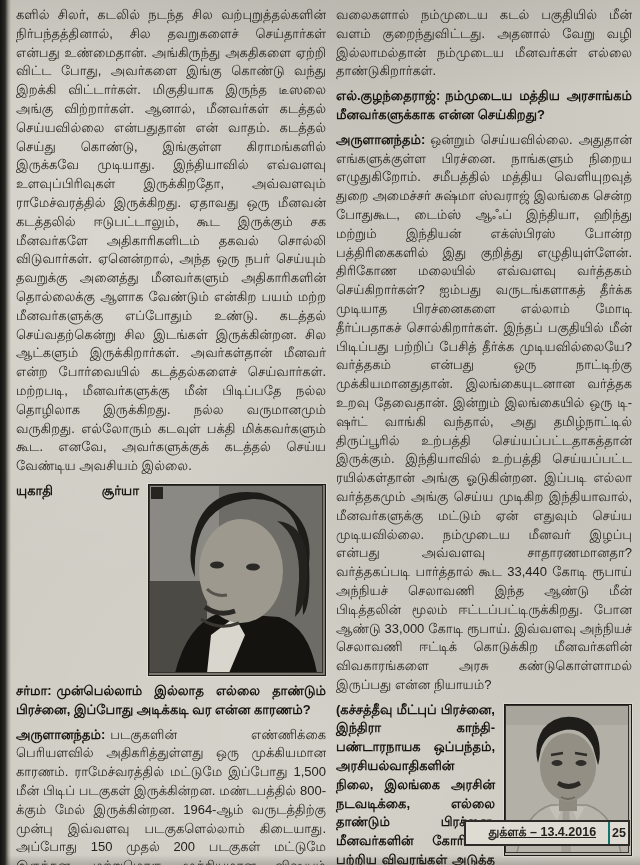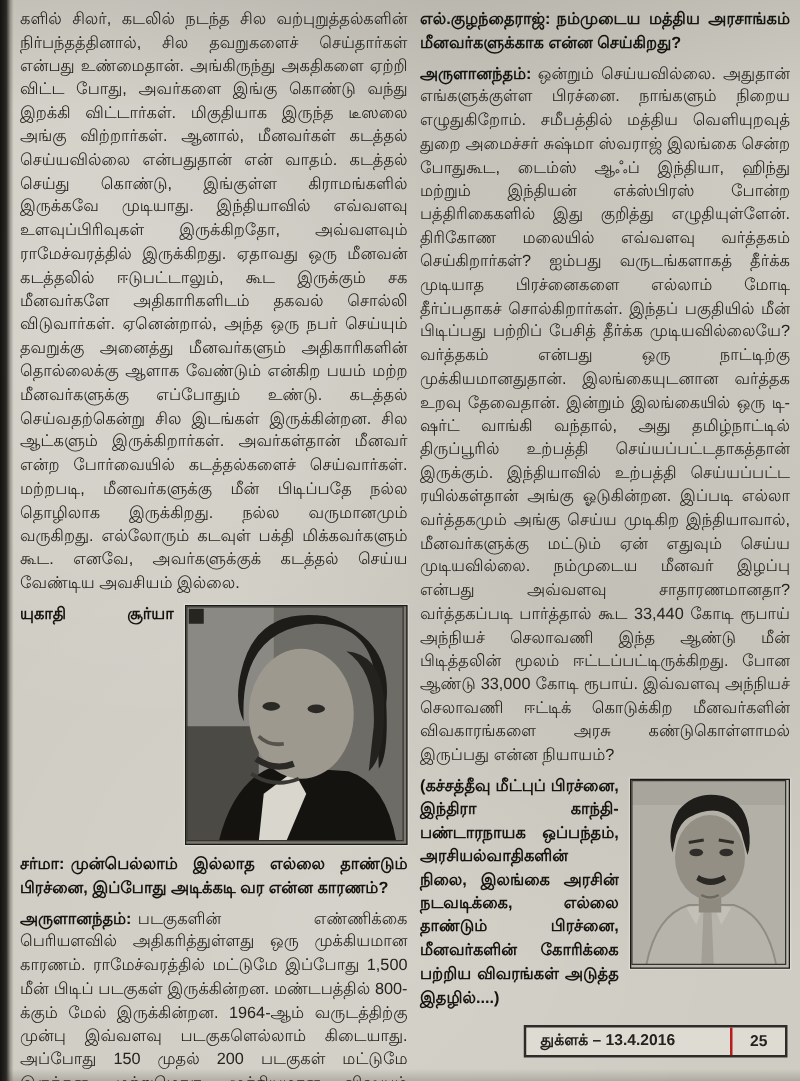--- a/index.html
+++ b/index.html
@@ -39,22 +39,22 @@
   }
   .photo svg{display:block;}
   .photo1{float:right;width:176px;height:190px;margin:2px 0 6px 9px;}
   .photo2{float:right;width:126px;height:150px;margin:3px 0 8px 9px;background:#b9b6ae;}
   .closing-note{font-weight:bold;color:#14130f;}
   .issue-box{
     position:absolute;right:10px;top:820px;z-index:6;
     display:flex;align-items:stretch;border:2px solid #2e2c28;background:#dedbd2;
     font-size:12.5px;font-weight:bold;color:#23221e;
   }
-  .issue-box .issue-date{padding:3px 12px 3px 11px;}
-  .issue-box .issue-page{border-left:2px solid #b91c1c;padding:3px 14px;display:flex;align-items:center;margin-left:32px;}
+  .issue-box .issue-date{padding:3px 12px 3px 22px;text-decoration:underline;}
+  .issue-box .issue-page{border-left:2px solid #0f766e;padding:3px 2px;display:flex;align-items:center;}
   .clearfix::after{content:"";display:block;clear:both;}
 </style>
 </head>
 <body>
 
 <div class="scan-edge-left"></div>
 <div class="scan-smudge-bottom"></div>
 
 <div class="col col-left">
   <p class="para">களில் சிலர், கடலில் நடந்த சில வற்புறுத்தல்களின் நிர்பந்தத்தினால், சில தவறுகளைச் செய்தார்கள் என்பது உண்மைதான். அங்கிருந்து அகதிகளை ஏற்றி விட்ட போது, அவர்களை இங்கு கொண்டு வந்து இறக்கி விட்டார்கள். மிகுதியாக இருந்த டீஸலை அங்கு விற்றார்கள். ஆனால், மீனவர்கள் கடத்தல் செய்யவில்லை என்பதுதான் என் வாதம். கடத்தல் செய்து கொண்டு, இங்குள்ள கிராமங்களில் இருக்கவே முடியாது. இந்தியாவில் எவ்வளவு உளவுப்பிரிவுகள் இருக்கிறதோ, அவ்வளவும் ராமேச்வரத்தில் இருக்கிறது. ஏதாவது ஒரு மீனவன் கடத்தலில் ஈடுபட்டாலும், கூட இருக்கும் சக மீனவர்களே அதிகாரிகளிடம் தகவல் சொல்லி விடுவார்கள். ஏனென்றால், அந்த ஒரு நபர் செய்யும் தவறுக்கு அனைத்து மீனவர்களும் அதிகாரிகளின் தொல்லைக்கு ஆளாக வேண்டும் என்கிற பயம் மற்ற மீனவர்களுக்கு எப்போதும் உண்டு. கடத்தல் செய்வதற்கென்று சில இடங்கள் இருக்கின்றன. சில ஆட்களும் இருக்கிறார்கள். அவர்கள்தான் மீனவர் என்ற போர்வையில் கடத்தல்களைச் செய்வார்கள். மற்றபடி, மீனவர்களுக்கு மீன் பிடிப்பதே நல்ல தொழிலாக இருக்கிறது. நல்ல வருமானமும் வருகிறது. எல்லோரும் கடவுள் பக்தி மிக்கவர்களும் கூட. எனவே, அவர்களுக்குக் கடத்தல் செய்ய வேண்டிய அவசியம் இல்லை.</p>
@@ -84,20 +84,21 @@
       <span class="spk">யுகாதி சூர்யா சர்மா:</span><span>முன்பெல்லாம் இல்லாத எல்லை தாண்டும் பிரச்னை, இப்போது அடிக்கடி வர என்ன காரணம்?</span>
     </p>
     <p class="para">
       <span class="spk">அருளானந்தம்:</span><span>படகுகளின் எண்ணிக்கை பெரியளவில் அதிகரித்துள்ளது ஒரு முக்கியமான காரணம். ராமேச்வரத்தில் மட்டுமே இப்போது 1,500 மீன் பிடிப் படகுகள் இருக்கின்றன. மண்டபத்தில் 800- க்கும் மேல் இருக்கின்றன. 1964-ஆம் வருடத்திற்கு முன்பு இவ்வளவு படகுகளெல்லாம் கிடையாது. அப்போது 150 முதல் 200 படகுகள் மட்டுமே இருந்தன. மற்றுமொரு முக்கியமான விஷயம் என்னவென்றால், அன்றைக்கு 28 முதல் 30 அடி வரையுள்ள படகுகளையே இழுவலைக்குப் பயன்படுத்தினார்கள். இன்றைக்கு 52 முதல் 60 அடி அளவுக்கு படகுகள் வந்து விட்டன. இது மீனவர்களின் தொழில் முன்னேற்றம்தான். இதை நெறிப்படுத்துவதற்கான முயற்சியை அரசு மேற்கொள்ள வேண்டும்.</span>
     </p>
   </div>
 
 </div>
 
 <div class="col col-right">
+  <p class="para">வலைகளால் நம்முடைய கடல் பகுதியில் மீன் வளம் குறைந்துவிட்டது. அதனால் வேறு வழி இல்லாமல்தான் நம்முடைய மீனவர்கள் எல்லை தாண்டுகிறார்கள்.</p>
 
   <p class="para q">
     <span class="spk">எல்.குழந்தைராஜ்:</span><span>நம்முடைய மத்திய அரசாங்கம் மீனவர்களுக்காக என்ன செய்கிறது?</span>
   </p>
   <p class="para">
     <span class="spk">அருளானந்தம்:</span><span>ஒன்றும் செய்யவில்லை. அதுதான் எங்களுக்குள்ள பிரச்னை. நாங்களும் நிறைய எழுதுகிறோம். சமீபத்தில் மத்திய வெளியுறவுத் துறை அமைச்சர் சுஷ்மா ஸ்வராஜ் இலங்கை சென்ற போதுகூட, டைம்ஸ் ஆஃப் இந்தியா, ஹிந்து மற்றும் இந்தியன் எக்ஸ்பிரஸ் போன்ற பத்திரிகைகளில் இது குறித்து எழுதியுள்ளேன். திரிகோண மலையில் எவ்வளவு வர்த்தகம் செய்கிறார்கள்? ஐம்பது வருடங்களாகத் தீர்க்க முடியாத பிரச்னைகளை எல்லாம் மோடி தீர்ப்பதாகச் சொல்கிறார்கள். இந்தப் பகுதியில் மீன் பிடிப்பது பற்றிப் பேசித் தீர்க்க முடியவில்லையே? வர்த்தகம் என்பது ஒரு நாட்டிற்கு முக்கியமானதுதான். இலங்கையுடனான வர்த்தக உறவு தேவைதான். இன்றும் இலங்கையில் ஒரு டி-ஷர்ட் வாங்கி வந்தால், அது தமிழ்நாட்டில் திருப்பூரில் உற்பத்தி செய்யப்பட்டதாகத்தான் இருக்கும். இந்தியாவில் உற்பத்தி செய்யப்பட்ட ரயில்கள்தான் அங்கு ஓடுகின்றன. இப்படி எல்லா வர்த்தகமும் அங்கு செய்ய முடிகிற இந்தியாவால், மீனவர்களுக்கு மட்டும் ஏன் எதுவும் செய்ய முடியவில்லை. நம்முடைய மீனவர் இழப்பு என்பது அவ்வளவு சாதாரணமானதா? வர்த்தகப்படி பார்த்தால் கூட 33,440 கோடி ரூபாய் அந்நியச் செலாவணி இந்த ஆண்டு மீன் பிடித்தலின் மூலம் ஈட்டப்பட்டிருக்கிறது. போன ஆண்டு 33,000 கோடி ரூபாய். இவ்வளவு அந்நியச் செலாவணி ஈட்டிக் கொடுக்கிற மீனவர்களின் விவகாரங்களை அரசு கண்டுகொள்ளாமல் இருப்பது என்ன நியாயம்?</span>
   </p>
 
   <div class="qa-section clearfix">
     <div class="photo photo2">

